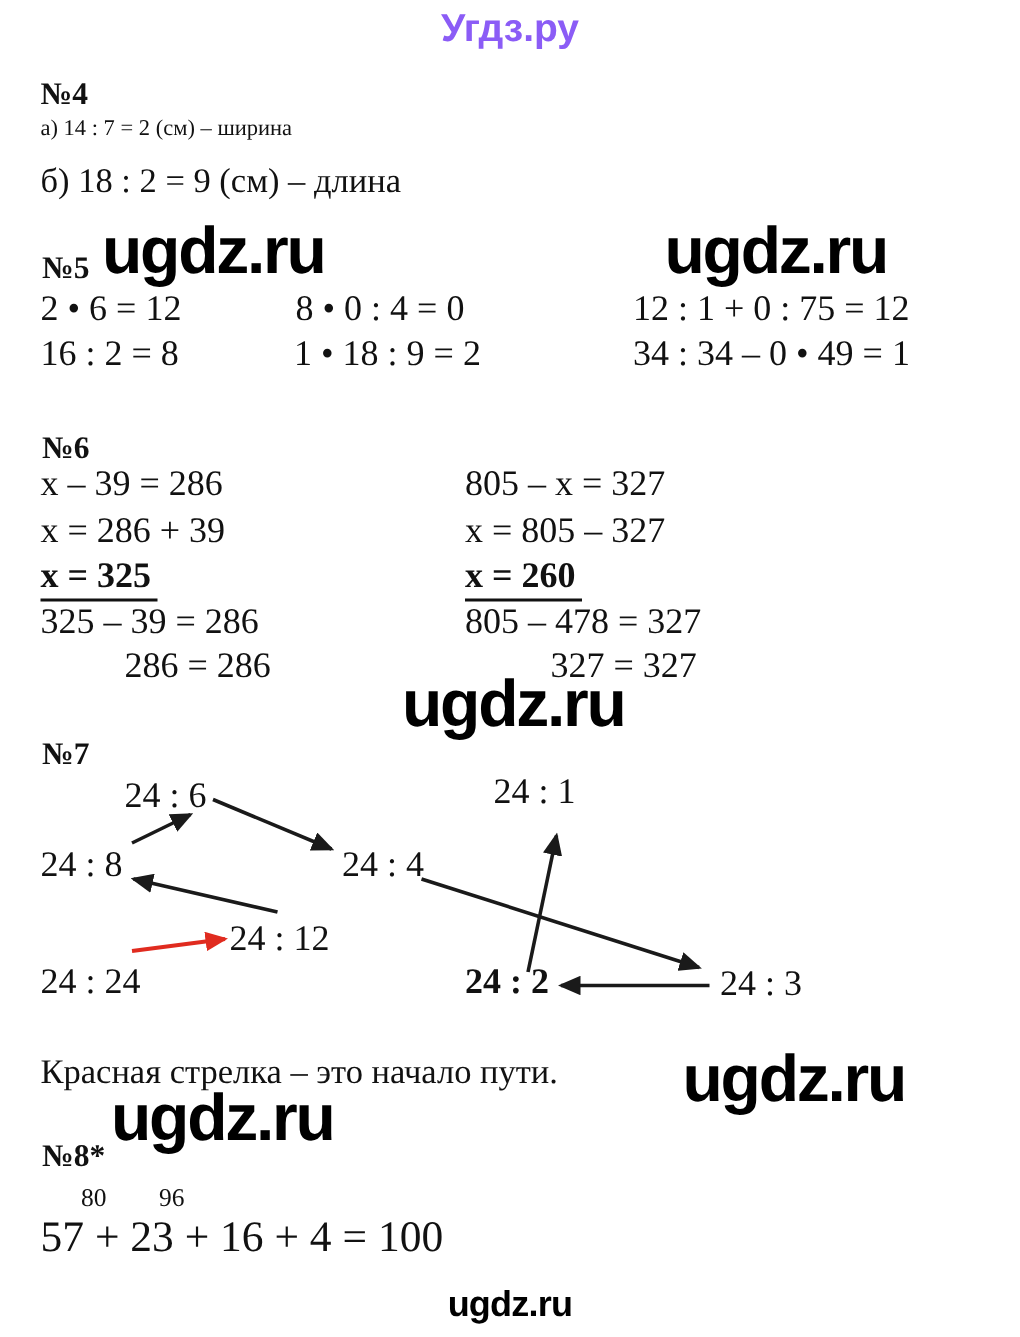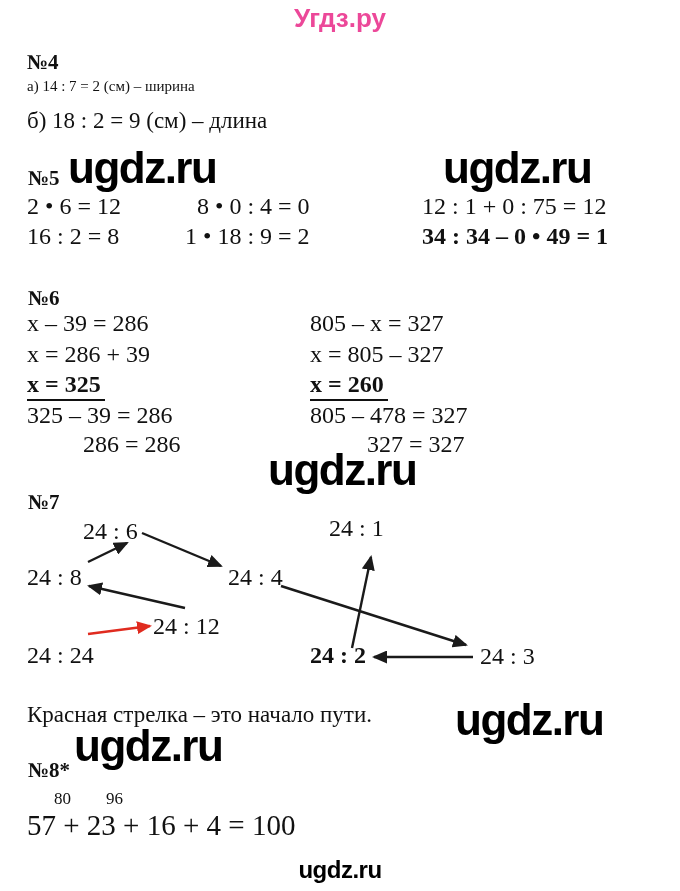--- a/index.html
+++ b/index.html
@@ -9,21 +9,21 @@
   }
   .abs{position:absolute;white-space:nowrap;}
   .serif{font-family:"Liberation Serif", serif;color:#111;}
   .eq{font-size:24px;line-height:1.05;}
   .plabel{font-weight:bold;font-size:21px;}
   .wm{
     font-family:"Liberation Sans", sans-serif;font-weight:bold;color:#000;
     font-size:44px;line-height:1;letter-spacing:-1.5px;
   }
   .hdr{
-    font-family:"Liberation Sans", sans-serif;font-weight:bold;color:#ec4899;
+    font-family:"Liberation Sans", sans-serif;font-weight:bold;color:#8b5cf6;
     font-size:26px;line-height:1;left:0;right:0;text-align:center;top:5px;
   }
   .footerwm{
     font-family:"Liberation Sans", sans-serif;font-weight:bold;color:#000;
     font-size:24px;line-height:1;left:0;right:0;text-align:center;top:858px;letter-spacing:-0.5px;
   }
   .underlined{border-bottom:2px solid #111;padding:0 4px 2px 0;font-weight:bold;}
   .hint{font-size:17px;}
   svg.arrows{position:absolute;left:0;top:490px;pointer-events:none;}
 </style>
@@ -37,22 +37,22 @@
 <div class="abs serif" style="left:27px;top:108px;font-size:23px;">б) 18 : 2 = 9 (см) – длина</div>
 
 <div class="abs wm" style="left:68px;top:146px;">ugdz.ru</div>
 <div class="abs wm" style="left:443px;top:146px;">ugdz.ru</div>
 <div class="abs serif plabel" style="left:28px;top:166px;">№5</div>
 
 <div class="abs serif eq" style="left:27px;top:194px;">2 • 6 = 12</div>
 <div class="abs serif eq" style="left:197px;top:194px;">8 • 0 : 4 = 0</div>
 <div class="abs serif eq" style="left:422px;top:194px;">12 : 1 + 0 : 75 = 12</div>
 <div class="abs serif eq" style="left:27px;top:224px;">16 : 2 = 8</div>
-<div class="abs serif eq" style="left:185px;top:224px;">1 • 18 : 9 = 2</div>
-<div class="abs serif eq" style="left:422px;top:224px;font-weight:bold;">34 : 34 – 0 • 49 = 1</div>
+<div class="abs serif eq" style="left:196px;top:224px;">1 • 18 : 9 = 2</div>
+<div class="abs serif eq" style="left:422px;top:224px;">34 : 34 – 0 • 49 = 1</div>
 
 <div class="abs serif plabel" style="left:28px;top:286px;">№6</div>
 
 <div class="abs serif eq" style="left:27px;top:311px;">x – 39 = 286</div>
 <div class="abs serif eq" style="left:27px;top:342px;">x = 286 + 39</div>
 <div class="abs serif eq underlined" style="left:27px;top:372px;">x = 325</div>
 <div class="abs serif eq" style="left:27px;top:403px;">325 – 39 = 286</div>
 <div class="abs serif eq" style="left:83px;top:432px;">286 = 286</div>
 
 <div class="abs serif eq" style="left:310px;top:311px;">805 – x = 327</div>

